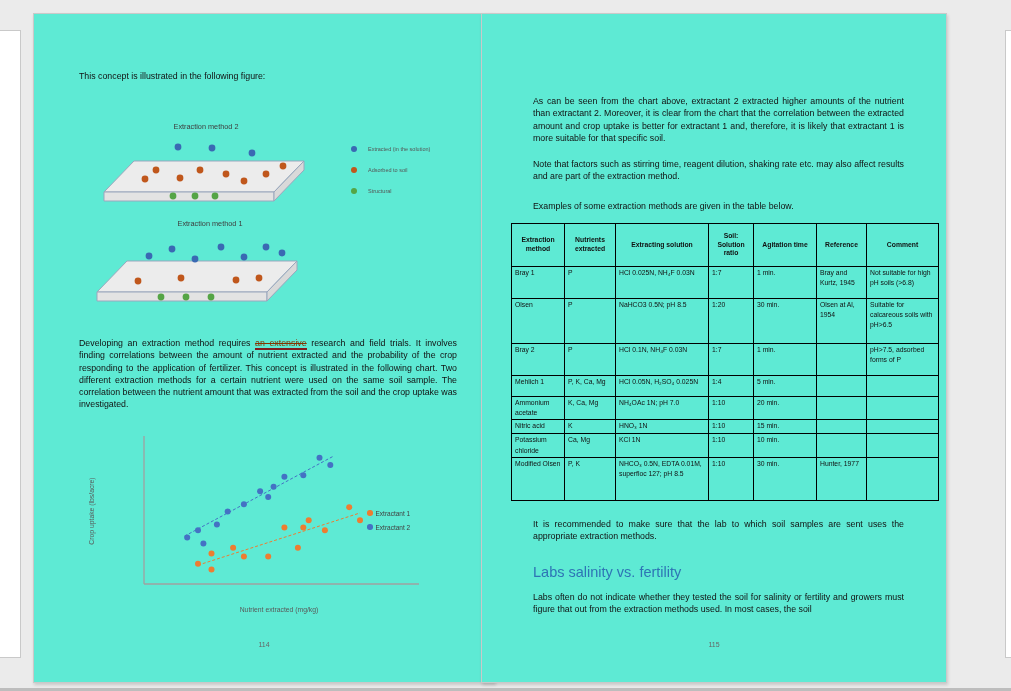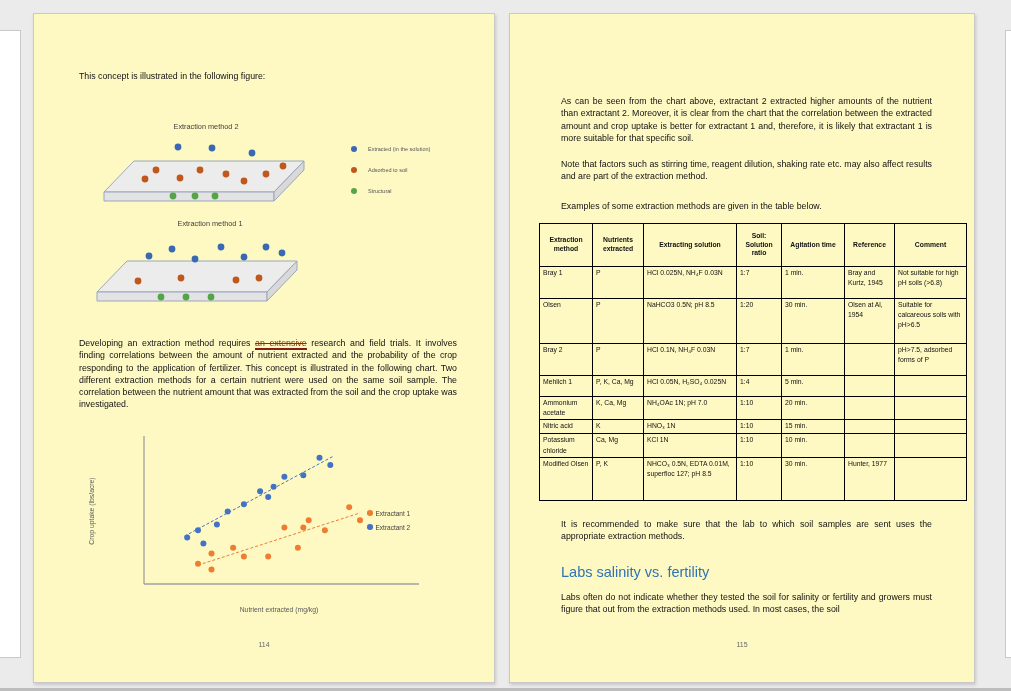--- a/index.html
+++ b/index.html
@@ -5,26 +5,26 @@
   * { box-sizing: border-box; margin: 0; padding: 0; }
   html,body { width:1011px; height:691px; }
   body {
     background:#ebebeb;
     font-family:"Liberation Sans", sans-serif;
     position:relative;
     overflow:hidden;
   }
   .page {
     position:absolute;
-    background:#fef9c3;
+    background:#5eead4;
     border:1px solid #c9c9c9;
     box-shadow:1px 2px 3px rgba(0,0,0,0.15);
   }
   #page-left  { left:33px;  top:13px; width:462px; height:670px; }
-  #page-right { left:509px; top:13px; width:466px; height:670px; }
+  #page-right { left:481px; top:13px; width:466px; height:670px; }
   .sliver {
     position:absolute; top:30px; height:628px;
     background:#ffffff; border:1px solid #c9c9c9;
   }
   #sliver-left  { left:0; width:21px; border-left:none; }
   #sliver-right { right:0; width:6px; border-right:none; }
   #bottom-strip { position:absolute; left:0; bottom:0; width:100%; height:3px; background:#bdbdbd; }
 
   .body-text {
     position:absolute;

